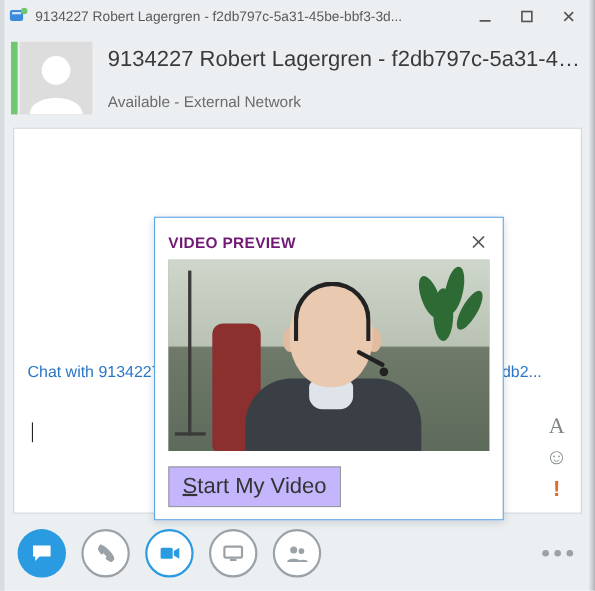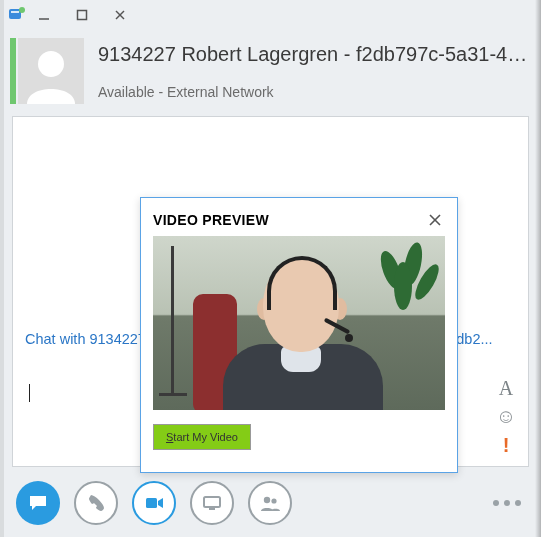--- a/index.html
+++ b/index.html
@@ -40,24 +40,24 @@
   .tab { width: 44px; height: 44px; border-radius: 50%; display: flex; align-items: center; justify-content: center; cursor: pointer; }
   .tab-active { background: #2a9be0; }
   .tab-inactive { background: #fff; border: 2px solid #9aa2a7; }
   .tab-video-active { background: #fff; border: 2px solid #2a9be0; }
   .more { margin-left: auto; margin-right: 10px; display: flex; gap: 5px; cursor: pointer; }
   .more span { width: 6px; height: 6px; border-radius: 50%; background: #9aa2a7; }
 
   
   .popup { position: absolute; left: 140px; top: 197px; width: 318px; height: 276px; background: #fff; border: 1px solid #5aa3e6; padding: 12px; box-shadow: 0 2px 8px rgba(0,0,0,0.15); }
   .popup-hdr { display: flex; align-items: center; justify-content: space-between; margin-bottom: 6px; }
-  .popup-title { font-size: 14px; font-weight: 700; color: #000000; letter-spacing: .3px; }
+  .popup-title { font-size: 14px; font-weight: 700; color: #701a75; letter-spacing: .3px; }
   .popup-close { cursor: pointer; width: 20px; height: 20px; display: flex; align-items: center; justify-content: center; }
   .video-frame { width: 100%; height: 174px; background: #a9b1a0; position: relative; overflow: hidden; }
-  .start-btn { margin-top: 14px; display: inline-block; padding: 6px 12px; border: 1px solid #999; background: #84cc16; font-size: 11px; cursor: pointer; color: #333; }
+  .start-btn { margin-top: 14px; display: inline-block; padding: 6px 12px; border: 1px solid #999; background: #c4b5fd; font-size: 20px; cursor: pointer; color: #333; }
   .start-btn .ul { text-decoration: underline; }
 
   
   .scene-bg { position:absolute; inset:0; background: linear-gradient(#cfd6cb 0%, #b9c2b4 45%, #6f7a6a 46%, #5e6a5b 100%); }
   .plant { position:absolute; right:4px; top:6px; width:70px; height:110px; }
   .head { position:absolute; left:110px; top:22px; width:76px; height:94px; border-radius:50% 50% 48% 48%; background:#e9c9b0; }
   .ear1 { position:absolute; left:104px; top:62px; width:14px; height:22px; border-radius:50%; background:#e0bca0; }
   .ear2 { position:absolute; left:180px; top:62px; width:14px; height:22px; border-radius:50%; background:#e0bca0; }
   .body { position:absolute; left:70px; top:108px; width:160px; height:90px; background:#3a3f46; border-radius:42px 42px 0 0; }
   .collar { position:absolute; left:128px; top:110px; width:40px; height:26px; background:#dfe4ea; border-radius:6px 6px 12px 12px; }
@@ -77,20 +77,21 @@
   <div class="left-stripe"></div>
 
   <div class="title-bar">
     <div class="title-icon">
       <svg viewBox="0 0 18 18">
           <rect x="1" y="3" width="12" height="10" rx="2" fill="#3a8bdc"></rect>
           <rect x="3" y="5" width="8" height="2" fill="#fff" opacity=".8"></rect>
           <circle cx="14" cy="4" r="3" fill="#6fc76f"></circle>
         </svg>
     </div>
+    <div class="title-text">9134227 Robert Lagergren - f2db797c-5a31-45be-bbf3-3d...</div>
     <div class="win-btns">
       <div class="win-btn">
         <svg width="12" height="12">
             <line x1="1" y1="10" x2="11" y2="10" stroke-width="1.5"></line>
           </svg>
       </div>
       <div class="win-btn">
         <svg width="12" height="12">
             <rect x="1.5" y="1.5" width="9" height="9" fill="none" stroke-width="1.5"></rect>
           </svg>

